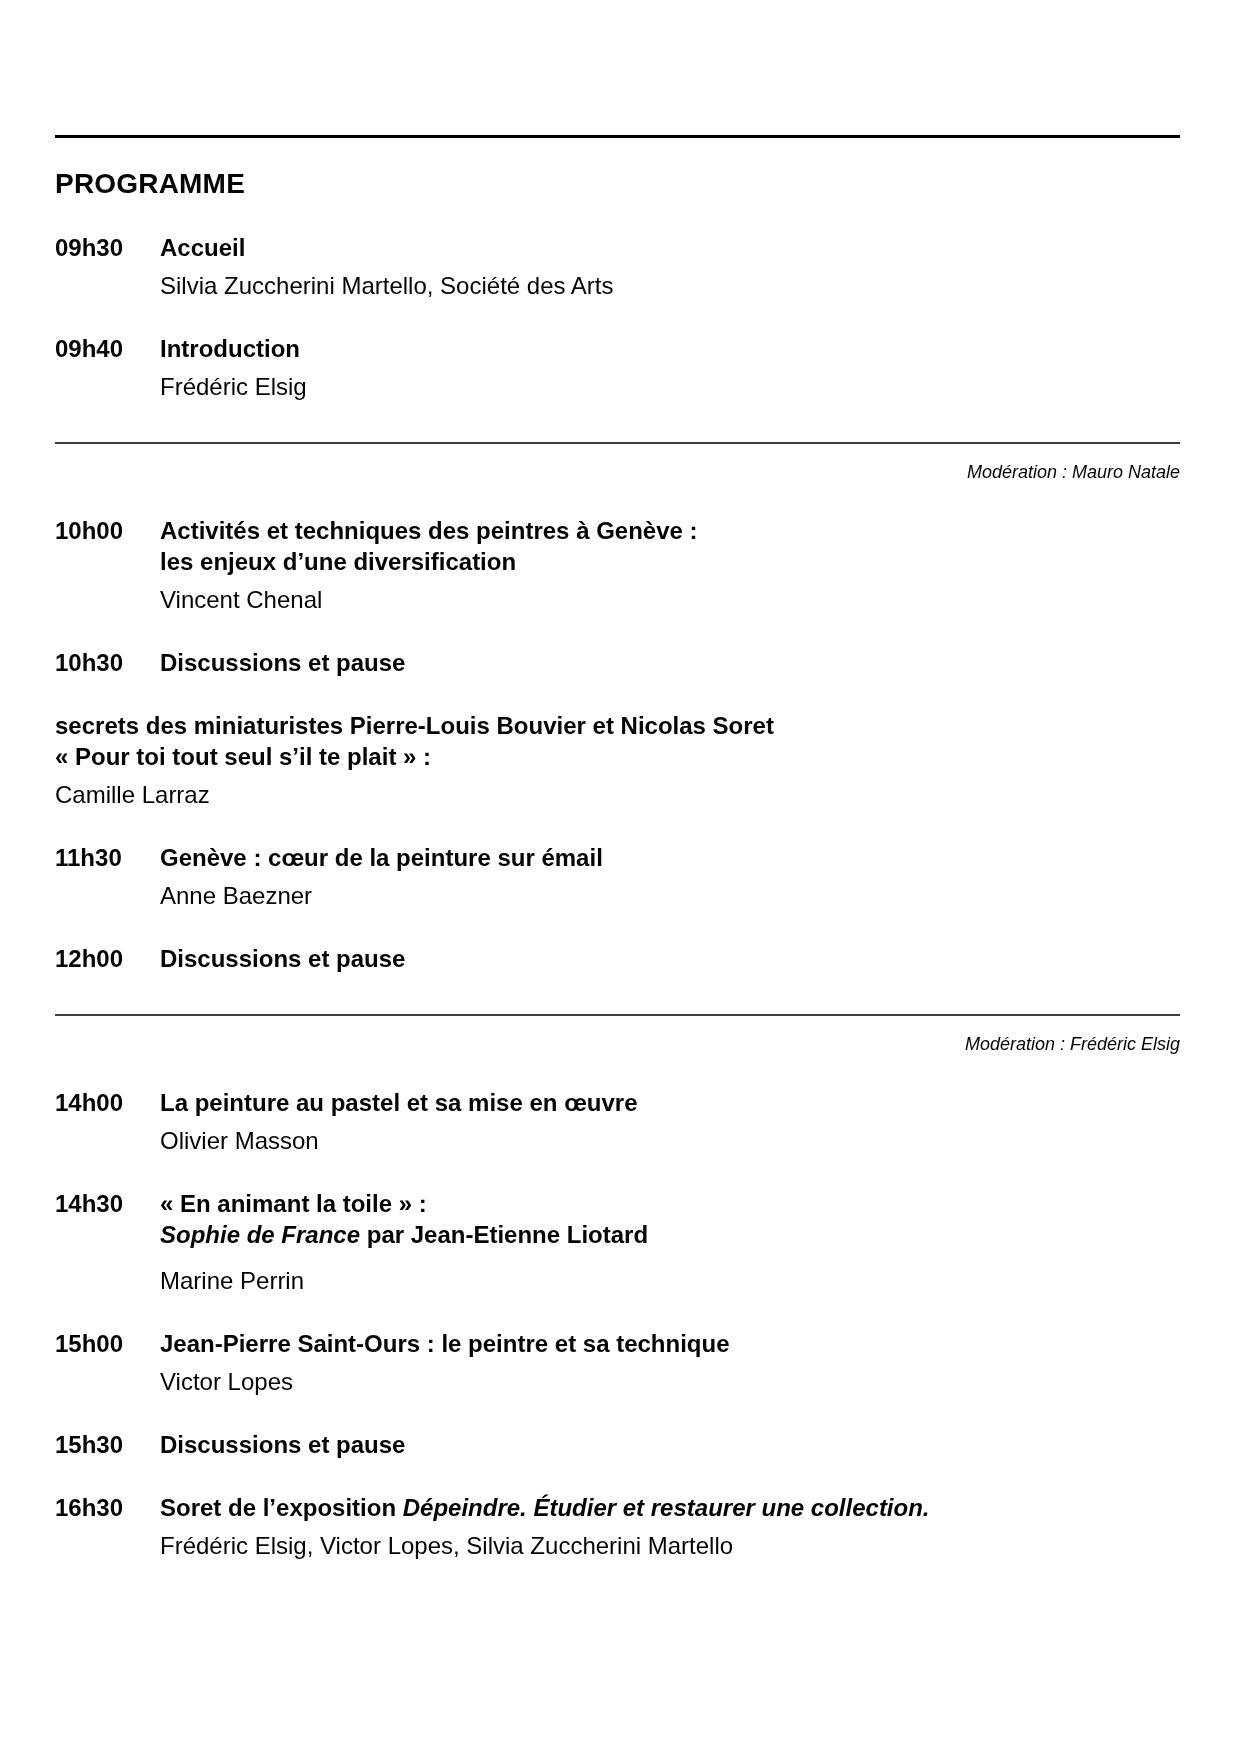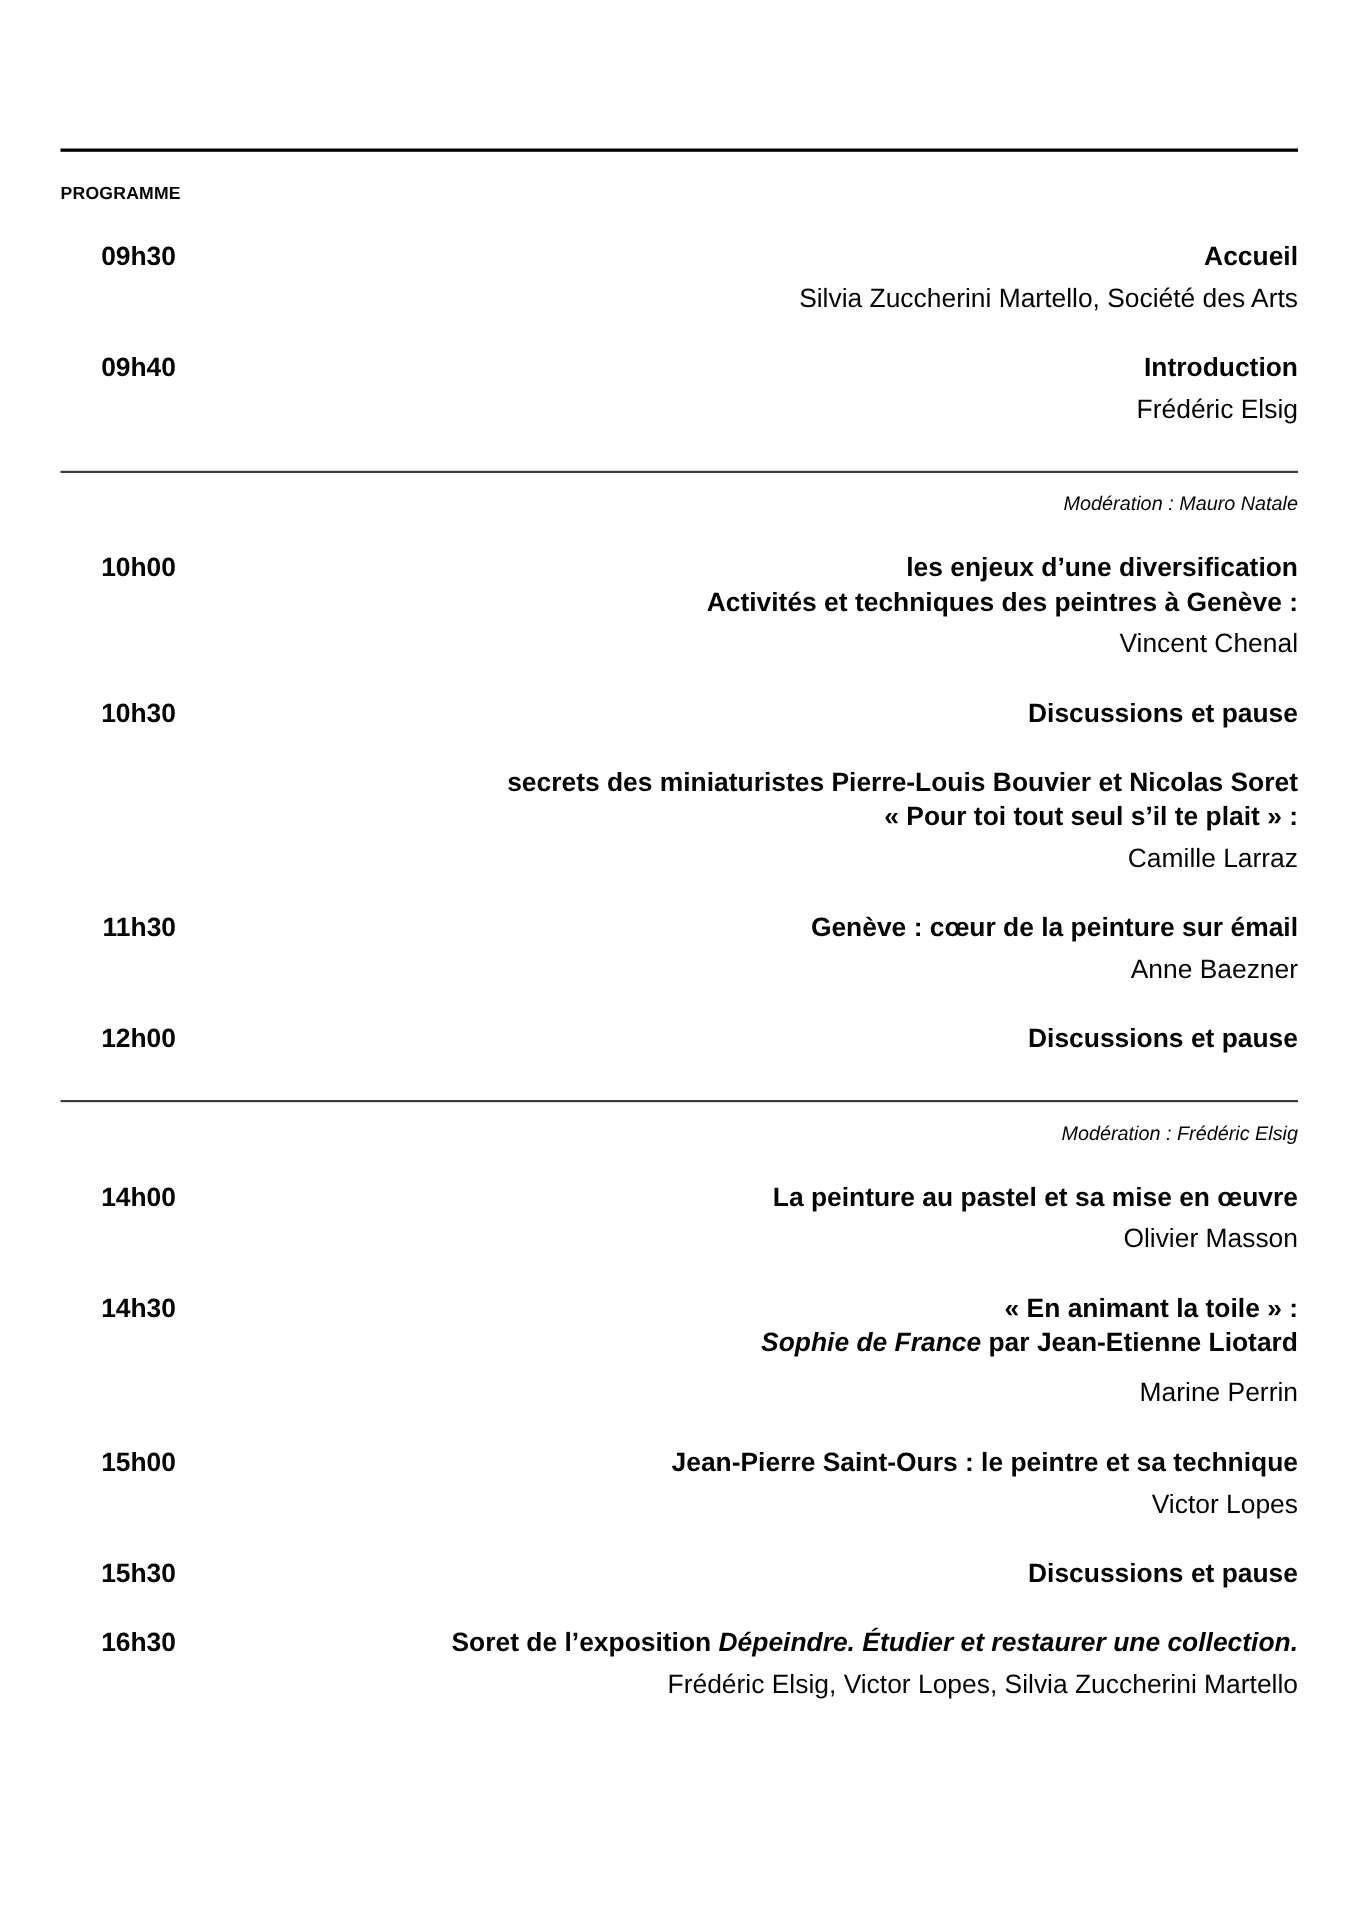--- a/index.html
+++ b/index.html
@@ -5,26 +5,26 @@
   html,body{margin:0;padding:0;background:#ffffff;}
   body{
     width:1240px;height:1754px;
     font-family:"Liberation Sans",sans-serif;
     color:#050505;
     -webkit-font-smoothing:antialiased;
   }
   .page{padding:135px 60px 0 55px;}
   .rule-top{border-top:3px solid #000000;height:0;}
   .rule-section{border-top:2px solid #3d3d3d;height:0;margin-top:40px;}
-  .heading{font-size:16px;font-weight:bold;margin-top:30px;letter-spacing:0.2px;}
+  .heading{font-size:28px;font-weight:bold;margin-top:30px;letter-spacing:0.2px;}
   .moderation{
     text-align:right;font-style:italic;font-weight:normal;
     font-size:18px;margin-top:18px;
   }
-  .entry{display:flex;margin-top:32px;font-size:24px;line-height:31px;text-align:right;}
+  .entry{display:flex;margin-top:32px;font-size:24px;line-height:31px;}
   .entry:first-of-type{margin-top:26px;}
   .entry .time{width:105px;flex:none;font-weight:bold;}
   .entry .body{flex:1;}
   .title{font-weight:bold;}
   .title .it{font-style:italic;margin-top:37px;}
   .speakers{font-weight:normal;margin-top:7px;}
   .speakers.gap{margin-top:15px;}
 </style>
 </head>
 <body>
@@ -51,22 +51,22 @@
     </div>
   </div>
 
   <div class="rule-section"></div>
   <div class="moderation">Modération : Mauro Natale</div>
 
   <div class="entry">
     <div class="time">10h00</div>
     <div class="body">
       <div class="title">
+        <div>Activités et techniques des peintres à Genève :</div>
         <div>les enjeux d’une diversification</div>
-        <div>Activités et techniques des peintres à Genève :</div>
       </div>
       <div class="speakers">Vincent Chenal</div>
     </div>
   </div>
 
   <div class="entry">
     <div class="time">10h30</div>
     <div class="body">
       <div class="title">Discussions et pause</div>
     </div>

